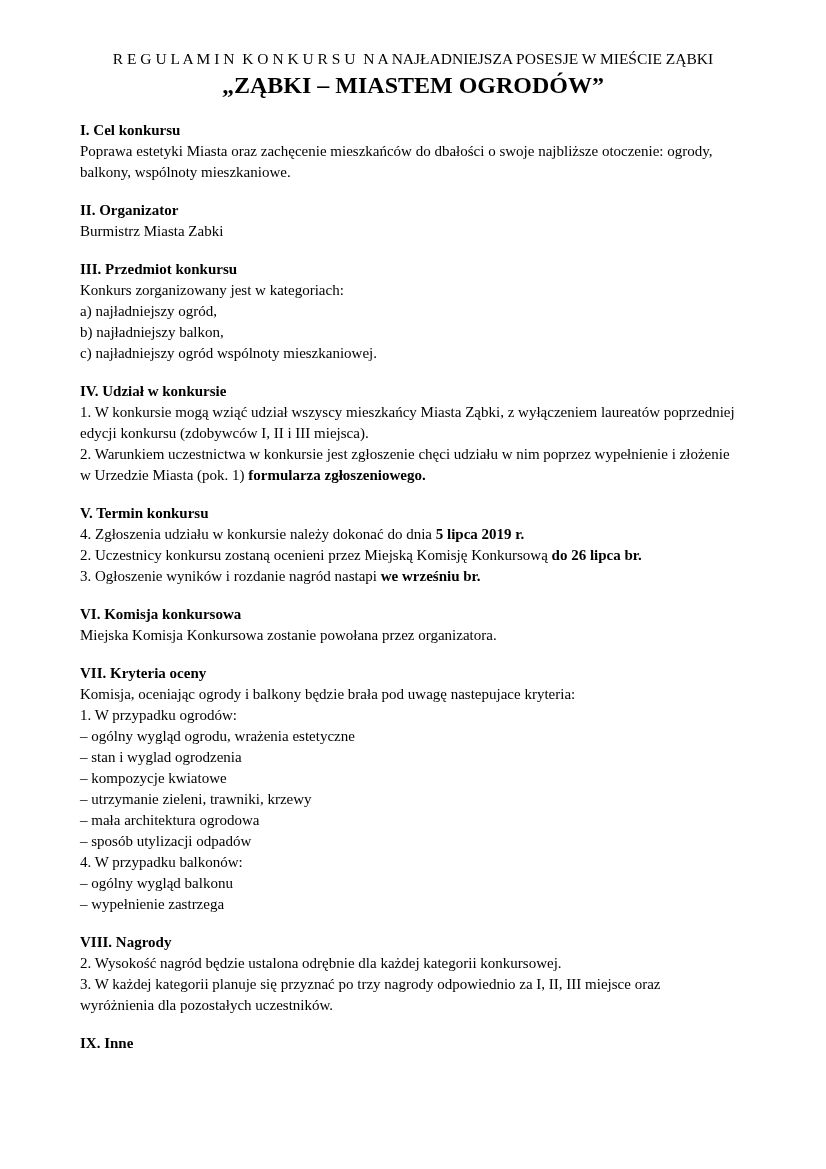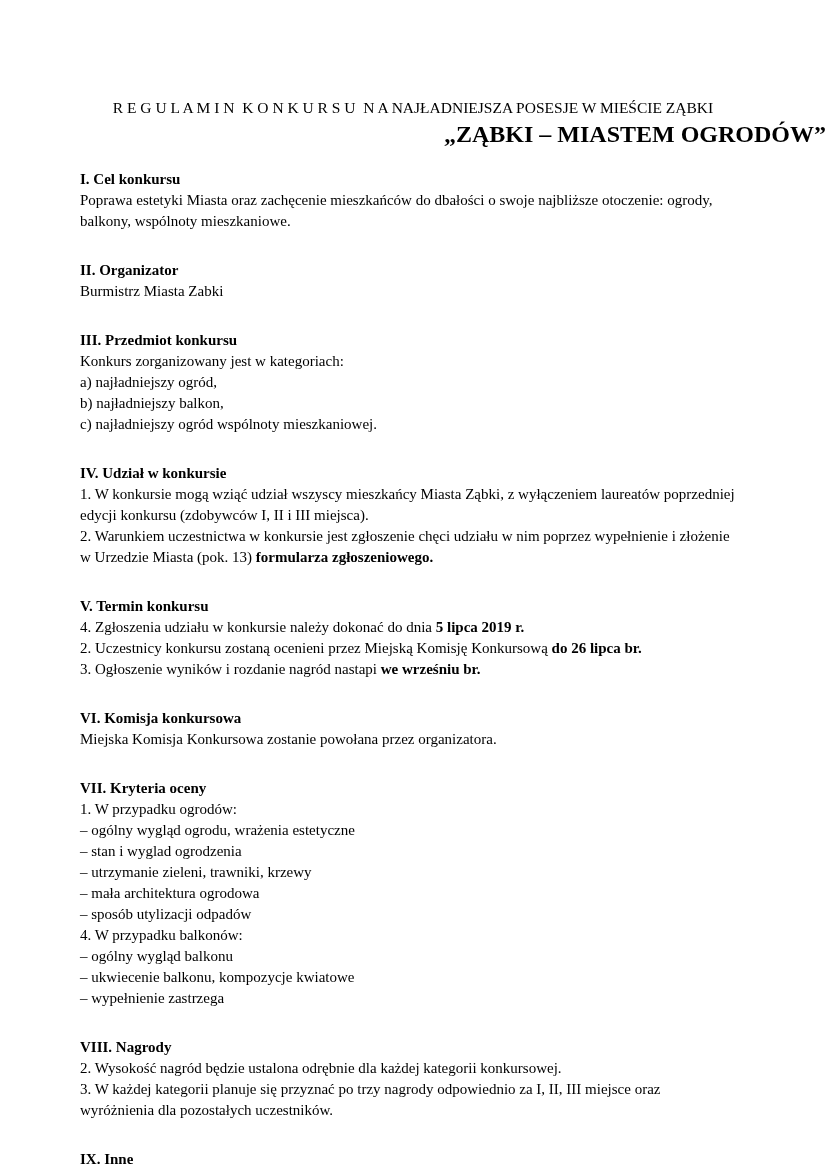--- a/index.html
+++ b/index.html
@@ -8,44 +8,44 @@
     height: 1169px;
     background: #ffffff;
     color: #000000;
     font-family: "Liberation Serif", serif;
     overflow: hidden;
   }
   .page {
     width: 826px;
     height: 838px;
     box-sizing: border-box;
-    padding-top: 98px;
+    padding-top: 49px;
   }
   .title1 {
     margin: 0;
     font-size: 15.5px;
     line-height: 20px;
     text-align: center;
     white-space: pre;
   }
   .title2 {
     margin: 3px 0 0 0;
     font-size: 24px;
     line-height: 27px;
     font-weight: bold;
-    text-align: right;
+    text-align: center;
     white-space: pre;
   }
   .content {
     margin: 21px 0 0 80px;
     width: 655px;
     font-size: 15px;
     line-height: 21px;
   }
-  .section { margin-top: 28px; }
+  .section { margin-top: 17px; }
   .section:first-child { margin-top: 13px; }
   p { margin: 0; }
   .heading { font-weight: bold; }
   .b { font-weight: bold; }
 </style>
 </head>
 <body>
 
 <div class="page">
   <p class="title1">R E G U L A M I N  K O N K U R S U  N A NAJŁADNIEJSZA POSESJE W MIEŚCIE ZĄBKI</p>
@@ -62,43 +62,44 @@
       <div class="section">
         <p class="heading">III. Przedmiot konkursu</p>
         <p class="line"><span>Konkurs zorganizowany jest w kategoriach:</span></p>
         <p class="line"><span>a) najładniejszy ogród,</span></p>
         <p class="line"><span>b) najładniejszy balkon,</span></p>
         <p class="line"><span>c) najładniejszy ogród wspólnoty mieszkaniowej.</span></p>
       </div>
       <div class="section">
         <p class="heading">IV. Udział w konkursie</p>
         <p class="line"><span>1. W konkursie mogą wziąć udział wszyscy mieszkańcy Miasta Ząbki, z wyłączeniem laureatów poprzedniej edycji konkursu (zdobywców I, II i III miejsca).</span></p>
-        <p class="line"><span>2. Warunkiem uczestnictwa w konkursie jest zgłoszenie chęci udziału w nim poprzez wypełnienie i złożenie w Urzedzie Miasta (pok. 13) </span><span class="b">formularza zgłoszeniowego.</span></p>
+        <p class="line"><span>2. Warunkiem uczestnictwa w konkursie jest zgłoszenie chęci udziału w nim poprzez wypełnienie i złożenie w Urzedzie Miasta (pok. 1) </span><span class="b">formularza zgłoszeniowego.</span></p>
       </div>
       <div class="section">
         <p class="heading">V. Termin konkursu</p>
         <p class="line"><span>4. Zgłoszenia udziału w konkursie należy dokonać do dnia </span><span class="b">5 lipca 2019 r.</span></p>
         <p class="line"><span>2. Uczestnicy konkursu zostaną ocenieni przez Miejską Komisję Konkursową </span><span class="b">do 26 lipca br.</span></p>
         <p class="line"><span>3. Ogłoszenie wyników i rozdanie nagród nastapi </span><span class="b">we wrześniu br.</span></p>
       </div>
       <div class="section">
         <p class="heading">VI. Komisja konkursowa</p>
         <p class="line"><span>Miejska Komisja Konkursowa zostanie powołana przez organizatora.</span></p>
       </div>
       <div class="section">
         <p class="heading">VII. Kryteria oceny</p>
+        <p class="line"><span>Komisja, oceniając ogrody i balkony będzie brała pod uwagę nastepujace kryteria:</span></p>
         <p class="line"><span>1. W przypadku ogrodów:</span></p>
         <p class="line"><span>– ogólny wygląd ogrodu, wrażenia estetyczne</span></p>
         <p class="line"><span>– stan i wyglad ogrodzenia</span></p>
+        <p class="line"><span>– kompozycje kwiatowe</span></p>
         <p class="line"><span>– utrzymanie zieleni, trawniki, krzewy</span></p>
         <p class="line"><span>– mała architektura ogrodowa</span></p>
         <p class="line"><span>– sposób utylizacji odpadów</span></p>
         <p class="line"><span>4. W przypadku balkonów:</span></p>
         <p class="line"><span>– ogólny wygląd balkonu</span></p>
-        <p class="line"><span>– ukwiecenie balkonu, kompozycje kwiatowe</span></p>
         <p class="line"><span>– wypełnienie zastrzega</span></p>
       </div>
       <div class="section">
         <p class="heading">VIII. Nagrody</p>
         <p class="line"><span>2. Wysokość nagród będzie ustalona odrębnie dla każdej kategorii konkursowej.</span></p>
         <p class="line"><span>3. W każdej kategorii planuje się przyznać po trzy nagrody odpowiednio za I, II, III miejsce oraz wyróżnienia dla pozostałych uczestników.</span></p>
       </div>
       <div class="section">
         <p class="heading">IX. Inne</p>
       </div>

